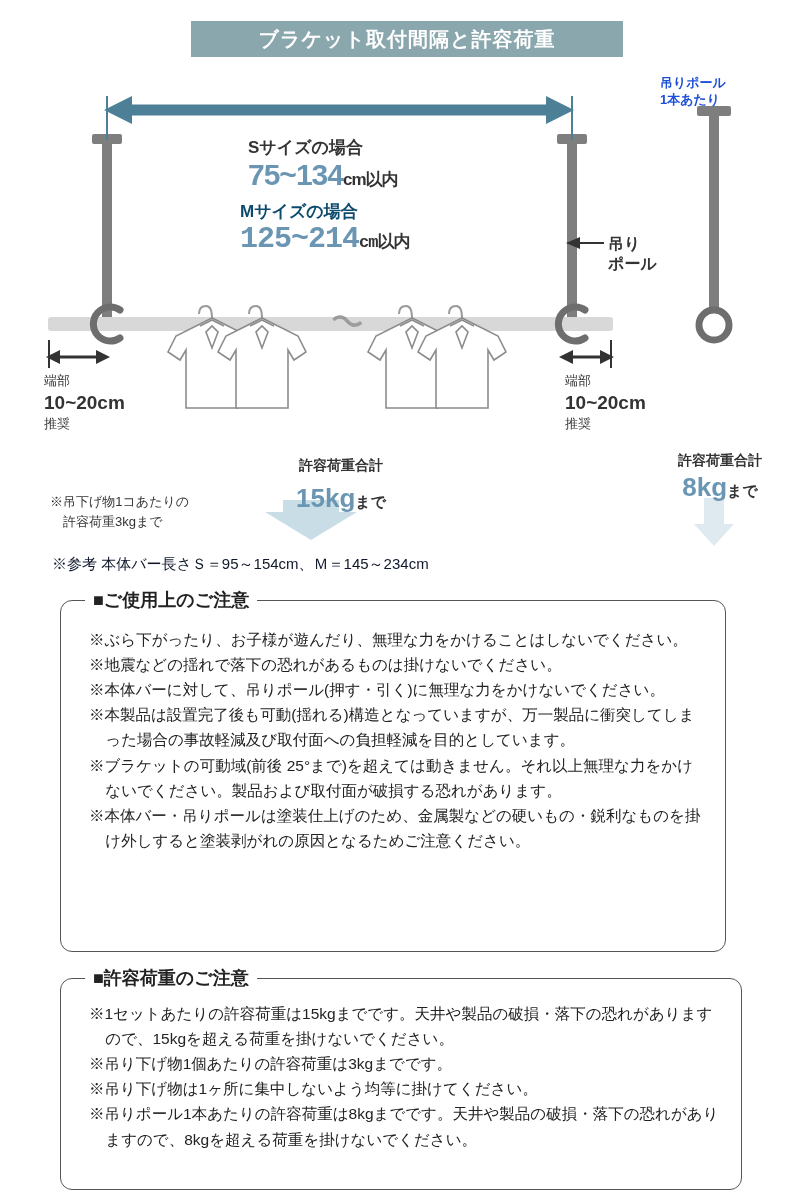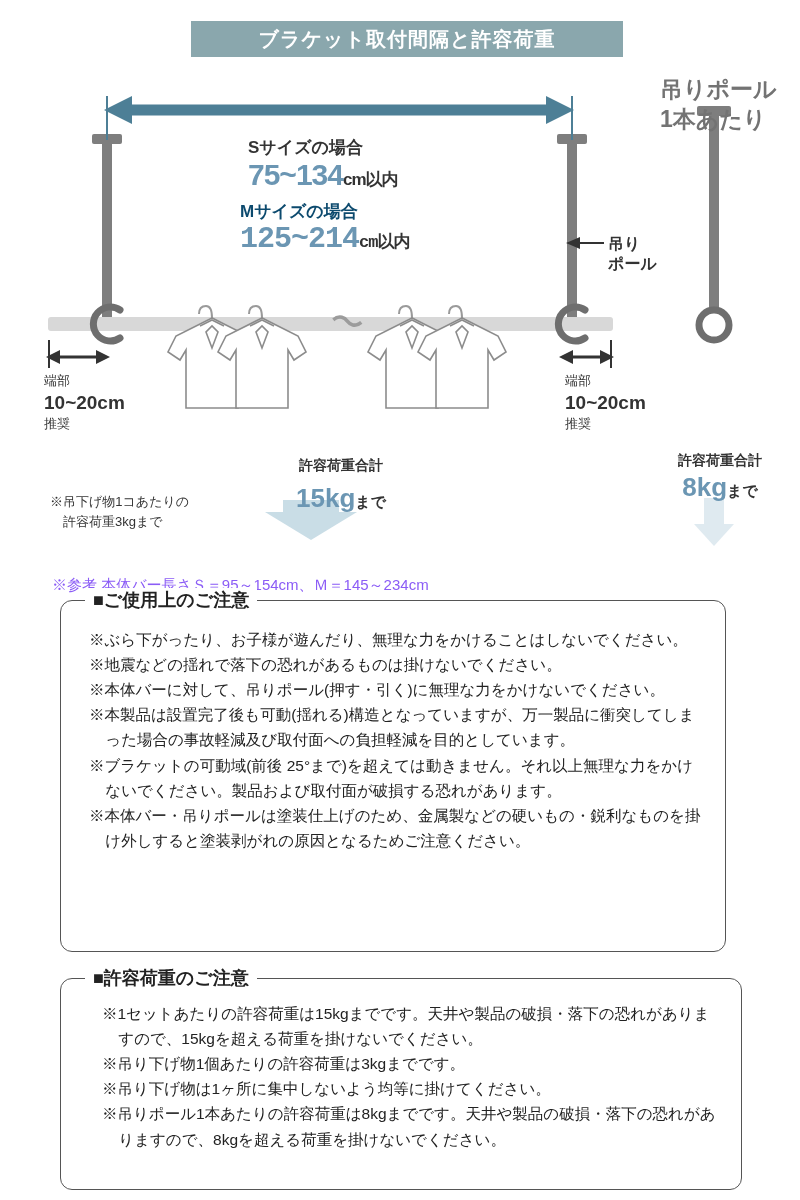--- a/index.html
+++ b/index.html
@@ -32,41 +32,41 @@
 
   
   .lbl { position: absolute; }
   .lbl-s-title { left: 248px; top: 136px; font-size: 17px; font-weight: bold; color: #333; }
   .lbl-s-val  { left: 248px; top: 158px; font-size: 30px; font-weight: bold; color: #6b96b3; letter-spacing: -1px;}
   .lbl-s-val .unit { font-size: 17px; color: #333; font-weight: bold; }
   .lbl-m-title { left: 240px; top: 200px; font-size: 17px; font-weight: bold; color: #0c4a6e; }
   .lbl-m-val  { left: 240px; top: 222px; font-size: 30px; font-weight: bold; color: #6b96b3; letter-spacing:-1px;font-family:Liberation Mono, monospace;}
   .lbl-m-val .unit { font-size: 17px; color: #333; font-weight: bold; }
 
-  .lbl-hangpole-top { left: 660px; top: 75px; font-size: 23px; font-weight: bold; color:#737373; line-height: 1.3; }
+  .lbl-hangpole-top { left: 660px; top: 75px; font-size: 13px; font-weight: bold; color:#1d4ed8; line-height: 1.3; }
   .lbl-hangpole-mid { left: 608px; top: 234px; font-size: 16px; font-weight: bold; color:#333; line-height:1.25; }
 
   .lbl-end-left { left: 44px; top: 372px; font-size: 13px; color:#333; line-height:1.35;}
   .lbl-end-left .big { font-size: 19px; font-weight: bold; display:block; }
   .lbl-end-right { left: 565px; top: 372px; font-size: 13px; color:#333; line-height:1.35;}
   .lbl-end-right .big { font-size: 19px; font-weight: bold; display:block; }
 
   .note-small { position:absolute; left: 50px; top: 492px; font-size: 13px; color:#333; line-height:1.5; }
 
   .cap-total-bar { position:absolute; left: 281px; top: 457px; text-align:center; width: 120px; }
   .cap-total-bar .t { font-size: 14px; font-weight:bold; color:#333; }
   .cap-total-bar .v { font-size: 26px; font-weight:bold; color:#6b96b3; margin-top:8px; }
   .cap-total-bar .v .small { font-size: 15px; color:#333; }
 
   .cap-total-pole { position:absolute; left: 655px; top: 452px; text-align:center; width: 130px; }
   .cap-total-pole .t { font-size: 14px; font-weight:bold; color:#333; }
   .cap-total-pole .v { font-size: 26px; font-weight:bold; color:#6b96b3; margin-top:2px; }
   .cap-total-pole .v .small { font-size: 15px; color:#333; }
 
-  .ref-line { position:absolute; left: 52px; top: 576px; font-size: 15px; color:#8b5cf6; }
+  .ref-line { position:absolute; left: 52px; top: 555px; font-size: 15px; color:#0f172a; }
 
   
   .wave { position:absolute; left: 330px; top: 300px; font-size: 34px; color:#9c9c9c; transform: rotate(12deg); }
 
   
   .notebox {
     position: absolute;
     border: 1.5px solid #555;
     border-radius: 12px;
   }
@@ -81,21 +81,21 @@
   .notebox li {
     font-size: 15.5px;
     line-height: 1.62;
     color:#222;
     padding-left: 0;
     text-indent: 0;
   }
   .box1 { left: 60px; top: 600px; width: 666px; height: 352px; }
   .box1 .inner { padding: 26px 20px 10px 28px; }
   .box1 li { padding-left: 1.05em; text-indent: -1.05em; }
-  .box2 { left: 60px; top: 978px; width: 682px; height: 212px; padding-left: 13px; }
+  .box2 { left: 60px; top: 978px; width: 682px; height: 212px; }
   .box2 .inner { padding: 22px 20px 10px 28px; }
   .box2 li { padding-left: 1.05em; text-indent: -1.05em; }
 </style>
 </head>
 <body>
 
 <div class="page">
 
   <div class="title-banner">ブラケット取付間隔と許容荷重</div>
 

